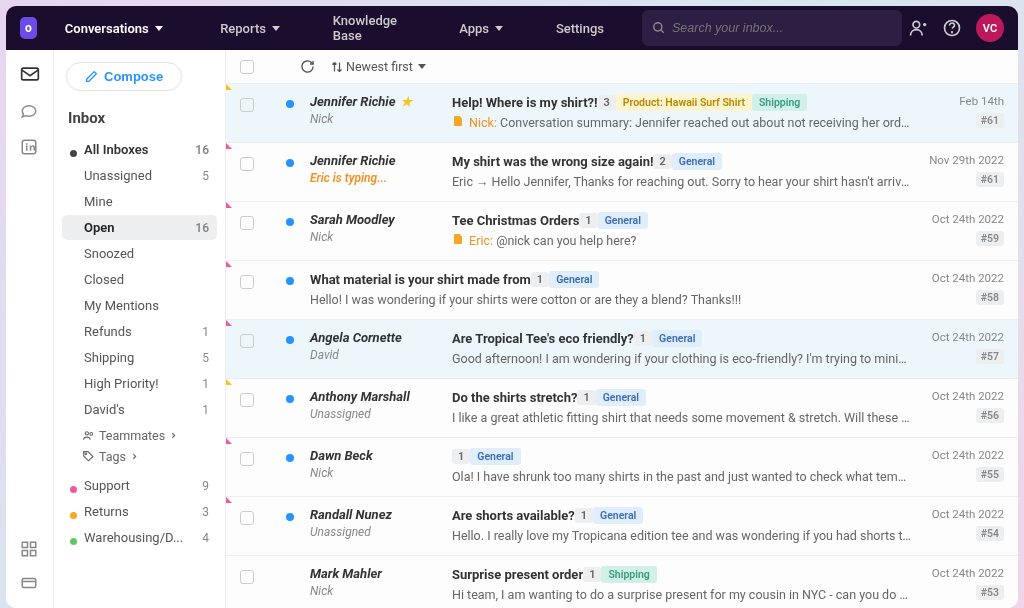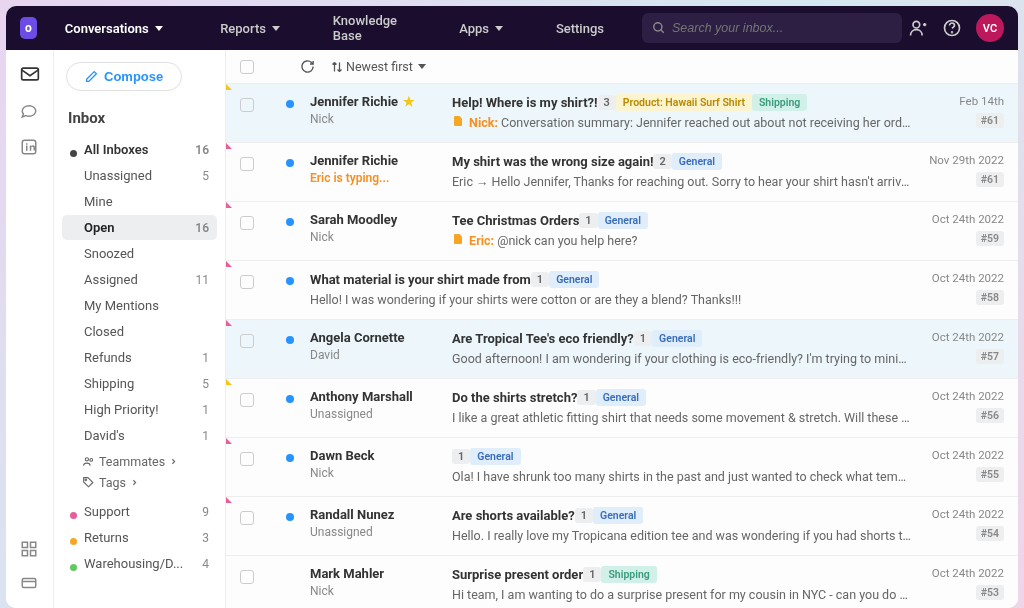--- a/index.html
+++ b/index.html
@@ -3,21 +3,21 @@
 <meta charset="utf-8">
 <style>
 * { margin: 0; padding: 0; box-sizing: border-box; }
 body { font-family: -apple-system, BlinkMacSystemFont, "Segoe UI", Roboto, sans-serif; font-size: 13px; color: #333; background: linear-gradient(135deg, #e8d5f0 0%, #d5e8f0 50%, #f0d5e8 100%); width: 1024px; height: 608px; overflow: hidden; padding: 6px; }
 .app { width: 100%; height: calc(100% + 6px); background: #fff; border-radius: 10px; overflow: hidden; display: flex; flex-direction: column; }
 .topbar { background: #1a0d2e; height: 44px; display: flex; align-items: center; padding: 0 14px; gap: 6px; }
 .logo { width: 22px; height: 22px; background: #6b4de6; border-radius: 5px; display:flex;align-items:center;justify-content:center;color:#fff;font-weight:bold;font-size:12px; margin-right: 10px; }
 .nav-item { color: #fff; font-size: 13px; font-weight: 600; padding: 6px 12px; cursor: pointer; display: flex; align-items: center; gap: 4px; }
 .nav-item.secondary { font-weight: 500; color: #ccc;}
 .chev-down { width: 0; height: 0; border-left: 4px solid transparent; border-right: 4px solid transparent; border-top: 5px solid currentColor; margin-left: 2px; }
-.search-box { flex: 0 0 260px; background: #2d1f44; border-radius: 6px; height: 30px; display: flex; align-items: center; padding: 0 10px; margin-left: 20px; }
+.search-box { flex: 0 0 260px; background: #2d1f44; border-radius: 6px; height: 36px; display: flex; align-items: center; padding: 0 10px; margin-left: 20px; }
 .search-box input { background: transparent; border: none; color: #aaa; font-style: italic; font-size: 12.5px; outline: none; width: 100%; }
 .search-icon { color: #888; margin-right: 6px; }
 .topbar-right { margin-left: auto; display: flex; align-items: center; gap: 14px; color: #ccc; }
 .icon-btn { cursor: pointer; width: 20px; height: 20px; }
 .avatar { width: 28px; height: 28px; border-radius: 50%; background: #be185d; color: #fff; display: flex; align-items: center; justify-content: center; font-size: 11px; font-weight: 600; }
 .workspace { display: flex; height: calc(100% - 44px); }
 .leftrail { width: 48px; background: #fff; border-right: 1px solid #eee; display: flex; flex-direction: column; align-items: center; padding-top: 16px; gap: 18px; }
 .rail-icon { width: 20px; height: 18px; color: #888; cursor: pointer; }
 .rail-icon.active { color: #333; }
 .rail-bottom { margin-top: auto; margin-bottom: 16px; display:flex; flex-direction:column; gap:16px; align-items:center;}
@@ -36,31 +36,31 @@
 .toolbar { height: 34px; border-bottom: 1px solid #eee; display: flex; align-items: center; padding: 0 14px; gap: 16px; color: #555; font-size: 12.5px; }
 .checkbox { width: 14px; height: 14px; border: 1.5px solid #ccc; border-radius: 3px; cursor: pointer; }
 .refresh { cursor: pointer; }
 .sort { cursor: pointer; display:flex; align-items:center; gap:3px;}
 .list { flex: 1; overflow-y: auto; }
 .row { display: flex; padding: 10px 14px 12px 14px; border-bottom: 1px solid #eee; gap: 12px; position: relative; cursor: pointer; }
 .row.tint { background: #ecf6fb; }
 .row-tick { position:absolute; left:0; top:0; width:0; height:0; border-top: 6px solid transparent; border-left: 6px solid; }
 .row-left { width: 26px; display: flex; align-items: flex-start; padding-top: 4px; }
 .row-dot { width: 8px; height: 8px; border-radius: 50%; background: #2693ff; margin: 6px 4px 0 8px; }
-.row-from { width: 130px; flex-shrink: 0; }
+.row-from { width: 130px; flex-shrink: 0; font-style: italic; }
 .from-name { font-weight: 700; color: #333; font-size: 13px; display:flex; align-items:center; gap:5px;}
 .from-sub { font-size: 12px; color: #888; margin-top: 3px; }
 .from-sub.typing { color: #f59023; font-weight: 600; }
 .row-body { flex: 1; min-width: 0; }
 .subj-line { display: flex; align-items: center; flex-wrap: wrap;}
 .subj { font-weight: 700; color: #333; font-size: 13px; }
 .badge-count { background: #edeef0; color: #666; font-size: 11px; padding: 1px 6px; border-radius: 3px; font-weight:600;}
 .tag { font-size: 10.5px; padding: 2px 7px; border-radius: 3px; font-weight: 600; }
 .preview { font-size: 12.5px; color: #666; margin-top: 4px; white-space: nowrap; overflow: hidden; text-overflow: ellipsis; }
-.preview .hl { color: #f59023; font-weight: 700; }
+.preview .hl { color: #f59023; font-weight: 400; }
 .note-ico { color: #f5a623; margin-right: 2px;}
 .row-right { width: 80px; text-align: right; flex-shrink: 0; }
 .date { font-size: 11.5px; color: #888; }
 .hash { display: inline-block; background: #edeef0; color: #888; font-size: 10.5px; padding: 1px 5px; border-radius: 3px; margin-top: 5px; font-weight: 600;}
 .star { color: #f5c518; }
 svg { display: block; }
 </style>
 </head>
 <body>
 
@@ -171,26 +171,23 @@
           <span class="label">Unassigned</span>
           <span class="count">5</span>
         </div><div class="sb-item indent">
           <span class="label">Mine</span>
         </div><div class="sb-item indent active">
           <span class="label">Open</span>
           <span class="count">16</span>
         </div><div class="sb-item indent">
           <span class="label">Snoozed</span>
         </div><div class="sb-item indent">
-          <span class="label">Assigned</span>
-          <span class="count">11</span>
+          <span class="label">Closed</span>
         </div><div class="sb-item indent">
           <span class="label">My Mentions</span>
-        </div><div class="sb-item indent">
-          <span class="label">Closed</span>
         </div><div class="sb-item indent">
           <span class="label">Refunds</span>
           <span class="count">1</span>
         </div><div class="sb-item indent">
           <span class="label">Shipping</span>
           <span class="count">5</span>
         </div><div class="sb-item indent">
           <span class="label">High Priority!</span>
           <span class="count">1</span>
         </div><div class="sb-item indent">

